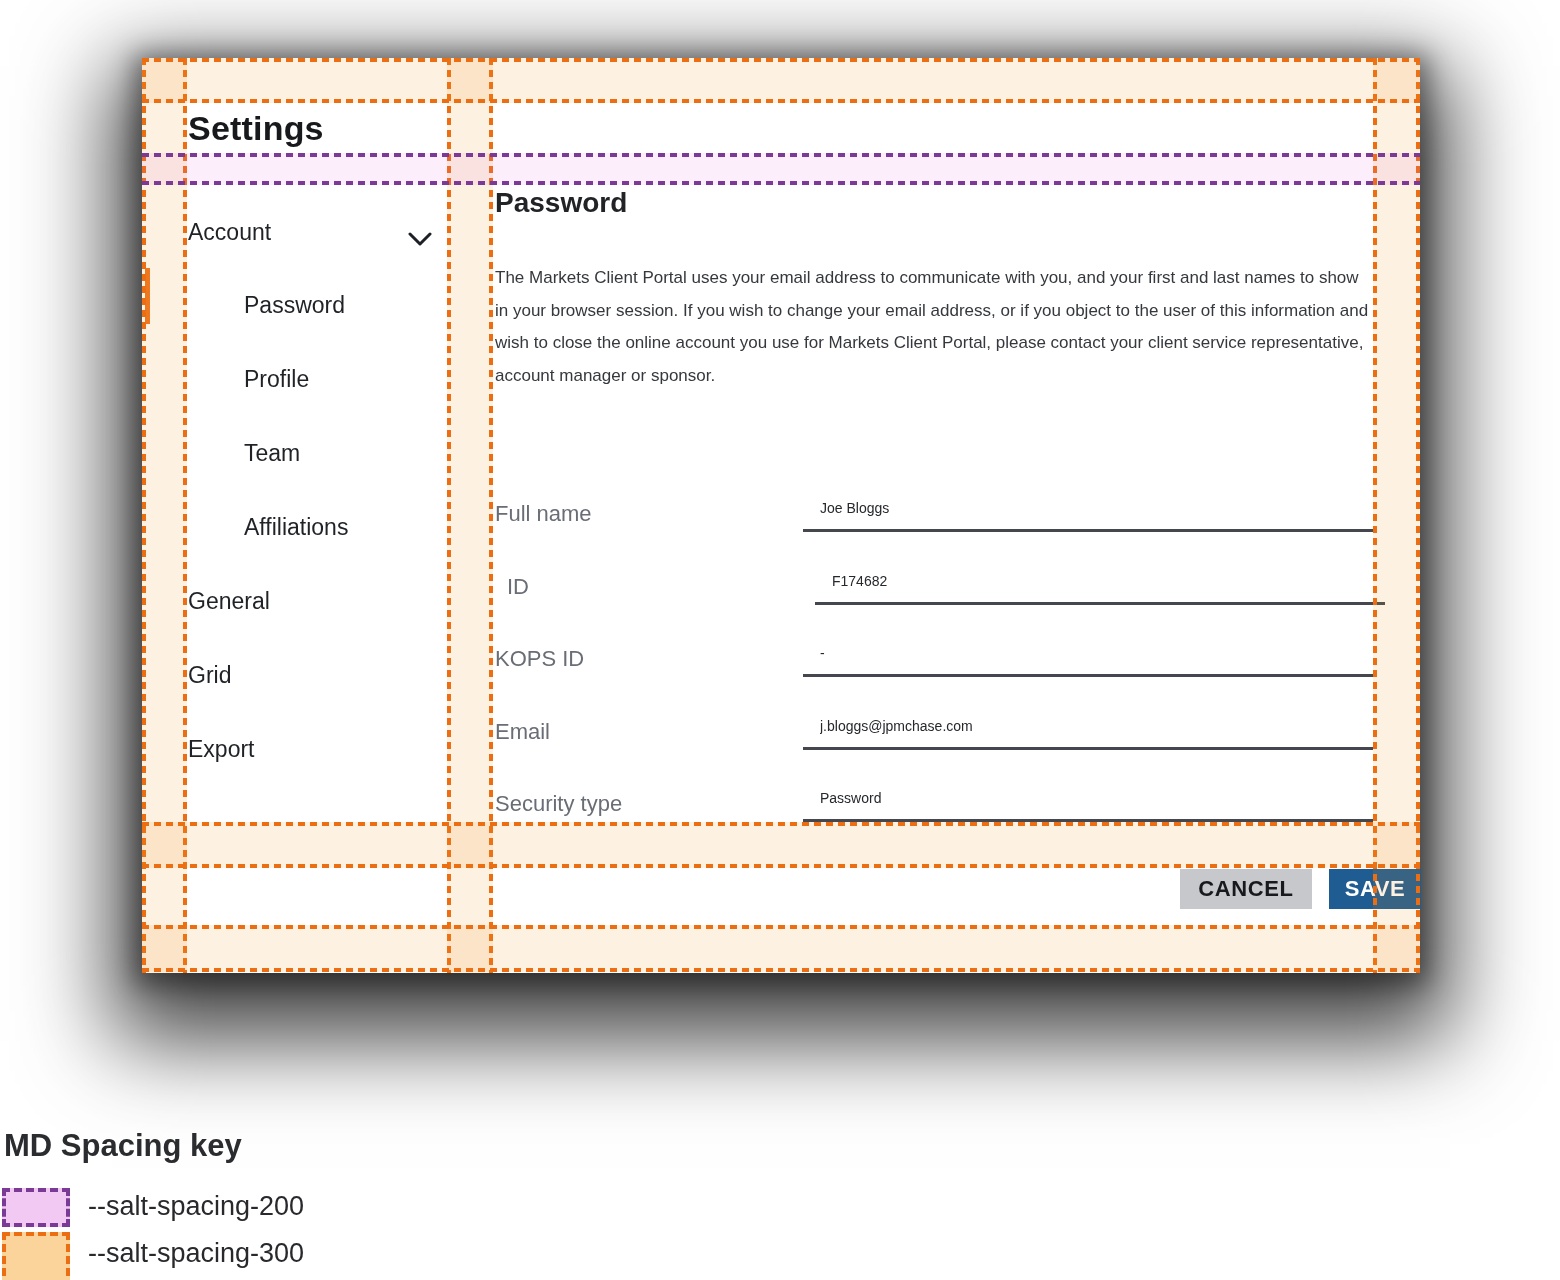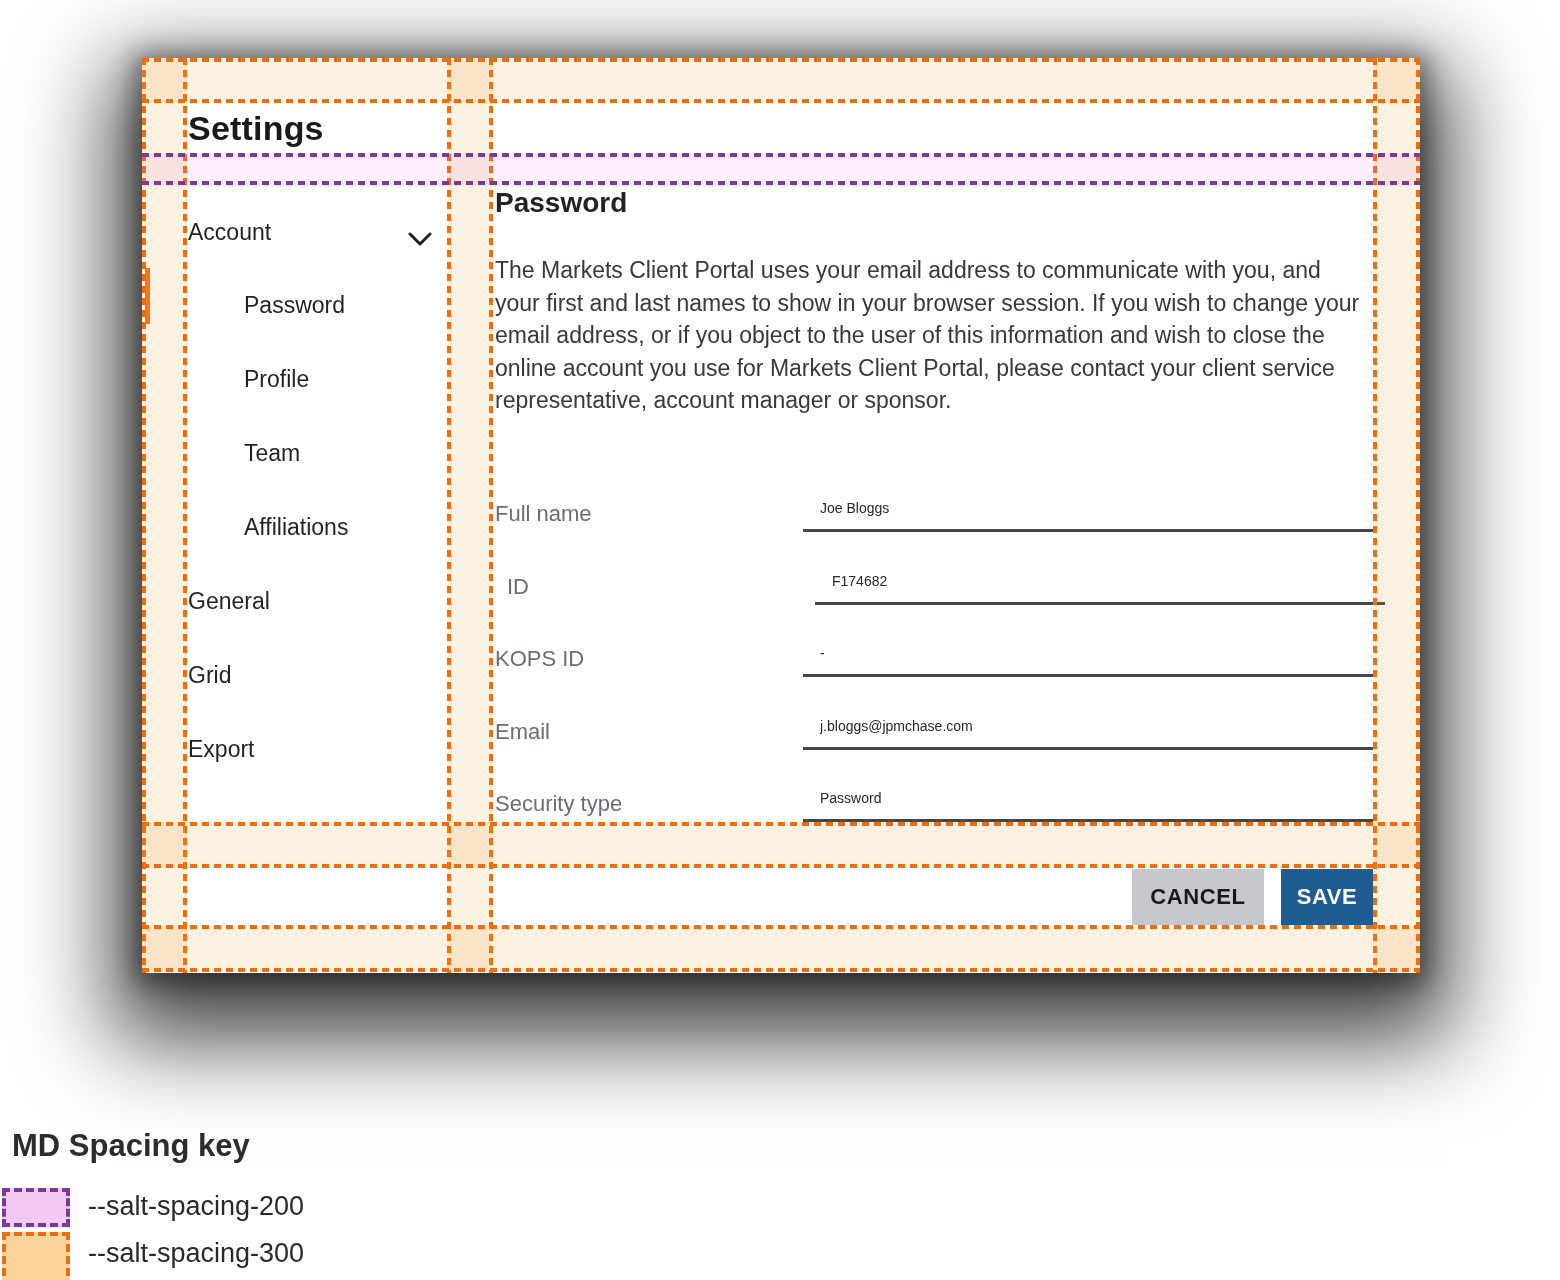--- a/index.html
+++ b/index.html
@@ -34,44 +34,44 @@
   .active-bar{
     position:absolute;left:3px;top:210px;width:5px;height:56px;background:#ee7420;
   }
 
   
   .panel-heading{
     position:absolute;left:353px;top:129px;
     font-size:28px;font-weight:600;color:#212327;
   }
   .panel-desc{
-    position:absolute;left:353px;top:196px;width:876px;
-    font-size:23px;line-height:32.5px;color:#35383d;
+    position:absolute;left:353px;top:204px;width:876px;
+    font-size:17px;line-height:32.5px;color:#35383d;
   }
   .form-row{
     position:absolute;left:353px;width:878px;display:flex;align-items:flex-start;justify-content:flex-end;
   }
   .form-label{
     width:308px;flex:0 0 308px;padding-top:3px;
     font-size:22px;color:#696d75;
   }
   .form-input-wrap{
     flex:1;border-bottom:3px solid #44484e;padding:1px 0 6px 17px;min-height:34px;
   }
   .form-input{
     width:100%;border:none;outline:none;background:transparent;padding:0;margin:0;
     font-family:Liberation Sans, sans-serif;font-size:14px;color:#26282c;
   }
   .row-0{top:440px;} .row-1{top:513px;margin-left:12px;} .row-2{top:585px;} .row-3{top:658px;} .row-4{top:730px;}
 
   
   .btn{
-    position:absolute;top:811px;height:56px;border:none;cursor:pointer;
+    position:absolute;top:811px;height:40px;border:none;cursor:pointer;
     font-family:"Liberation Sans", sans-serif;font-size:22px;font-weight:600;letter-spacing:.6px;
-    display:flex;align-items:center;justify-content:center;
+    display:flex;align-items:center;justify-content:center;margin-left:48px;
   }
   .btn-cancel{left:990px;width:132px;background:#c6c8cc;color:#17191c;}
   .btn-save{left:1139px;width:92px;background:#1e5c92;color:#ffffff;}
 
   
   .ov{position:absolute;pointer-events:none;}
   .vband{top:0;bottom:0;background:rgba(243,146,33,0.13);}
   .vband::before,.vband::after{
     content:"";position:absolute;top:0;bottom:0;width:4px;
     background:repeating-linear-gradient(180deg,#ec6e12 0 7px,transparent 7px 12px);
@@ -89,21 +89,21 @@
 
   .pband{left:0;right:0;top:95px;height:32px;background:rgba(230,100,220,0.10);}
   .pband::before,.pband::after{
     content:"";position:absolute;left:0;right:0;height:4px;
     background:repeating-linear-gradient(90deg,#7c3a97 0 7px,transparent 7px 12px);
   }
   .pband::before{top:0;} .pband::after{bottom:0;}
 
   
   .legend-title{
-    position:absolute;left:12px;top:1128px;
+    position:absolute;left:4px;top:1128px;
     font-size:31px;font-weight:700;color:#2b2c2f;
   }
   .swatch{position:absolute;left:2px;}
   .swatch-pink{top:1188px;width:60px;height:31px;background:#f2c9f2;
     border:4px dashed #7c3a97;}
   .swatch-orange{top:1232px;width:60px;height:48px;background:#fbd49c;
     border:4px dashed #ec6e12;}
   .legend-label{
     position:absolute;left:88px;font-size:27px;color:#28292c;
   }

